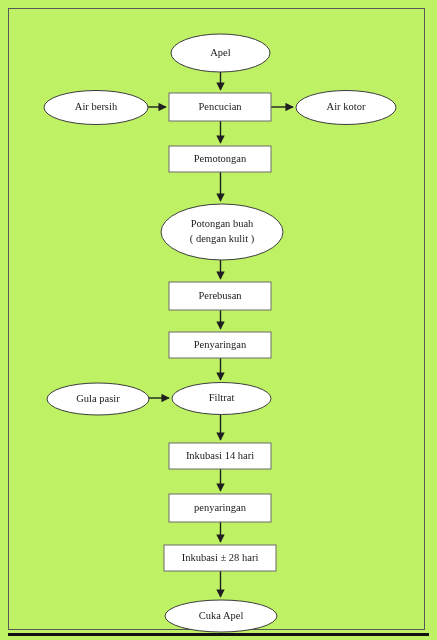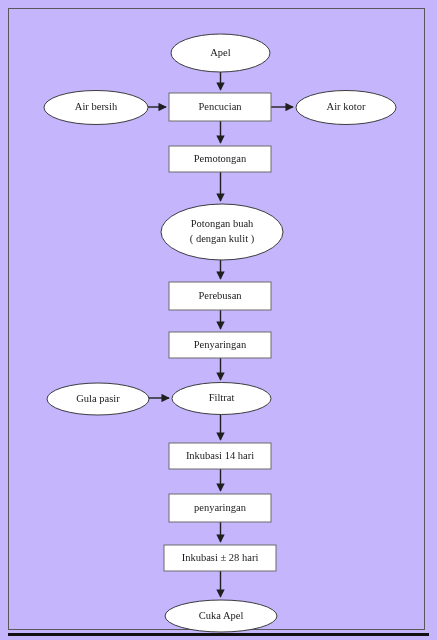--- a/index.html
+++ b/index.html
@@ -8,21 +8,21 @@
     padding: 0;
     background: #ffffff;
   }
   body {
     font-family: "Liberation Serif", "DejaVu Serif", serif;
   }
   #page {
     position: relative;
     width: 437px;
     height: 640px;
-    background: #c4b5fd;
+    background: #bef264;
     overflow: hidden;
   }
   
   #page-frame {
     position: absolute;
     left: 8px;
     top: 8px;
     width: 417px;
     height: 622px;
     border: 1px solid #58585a;

